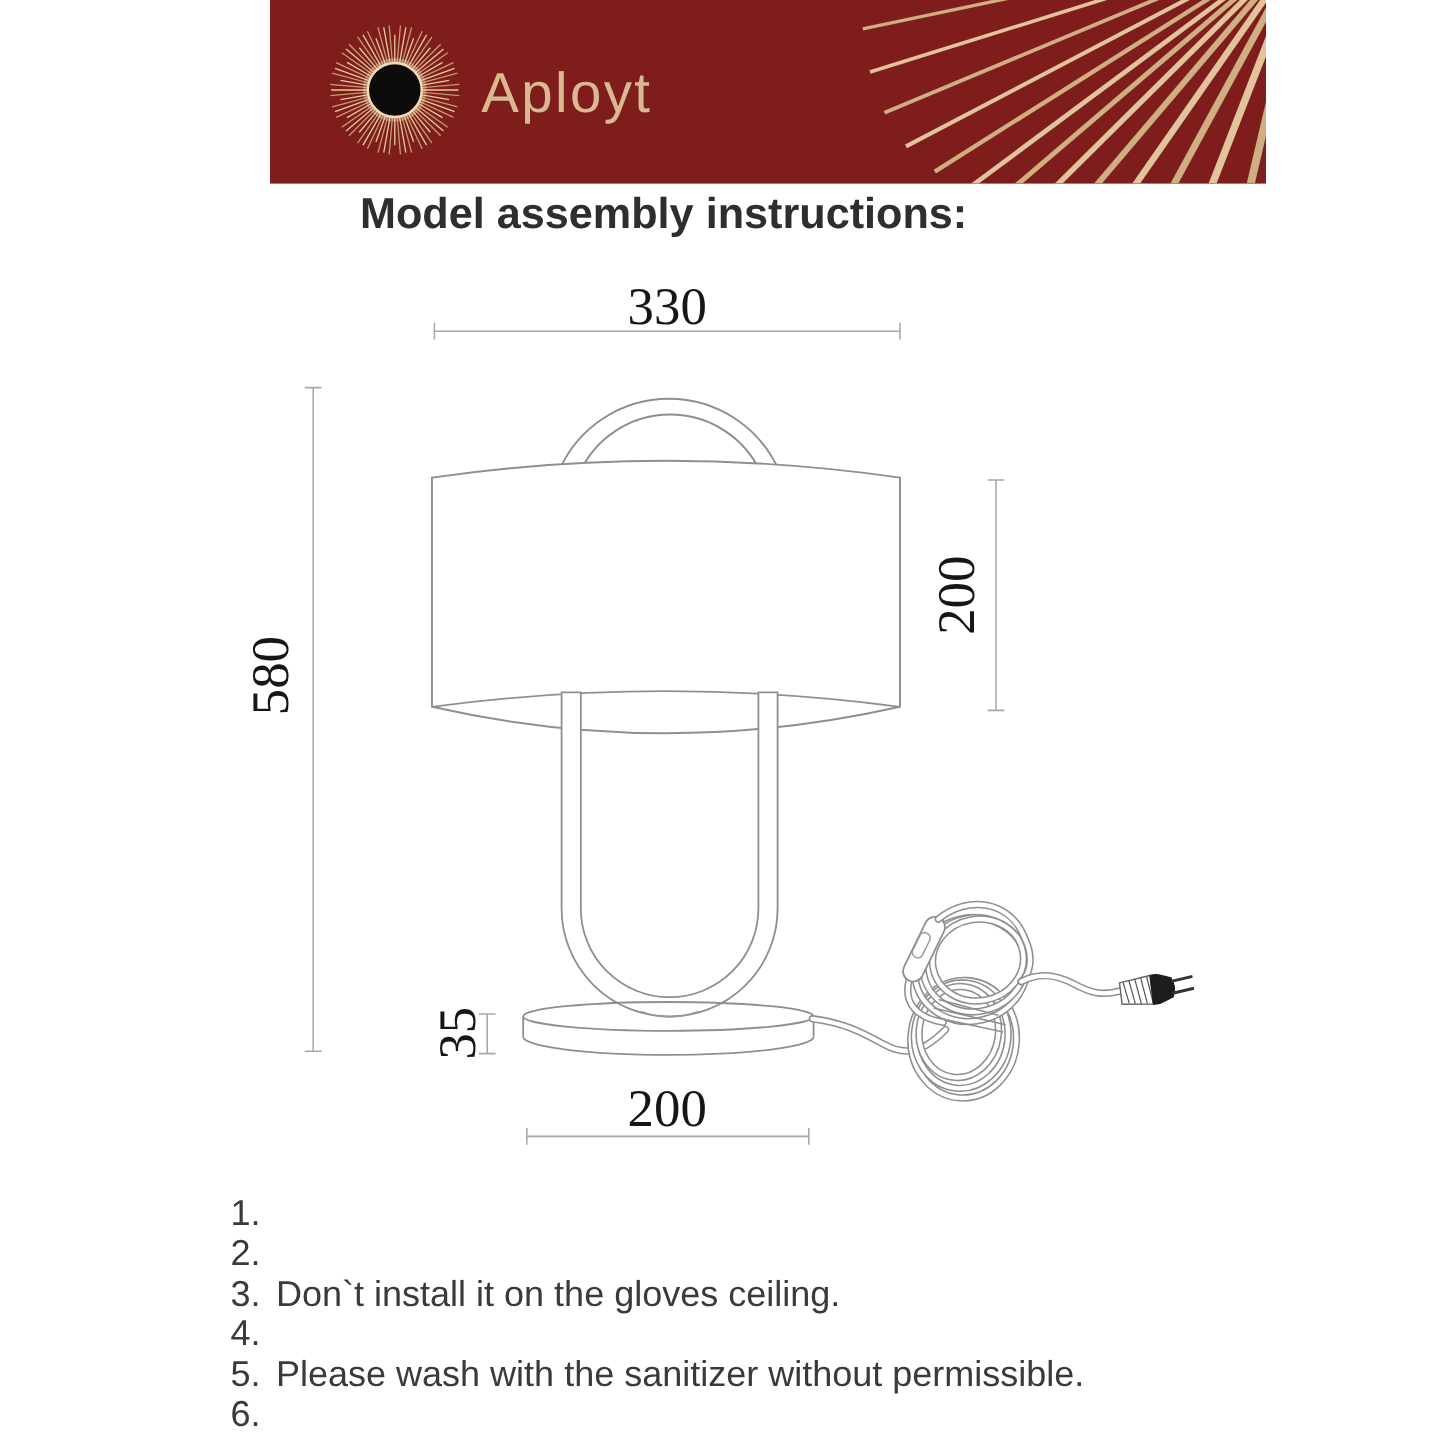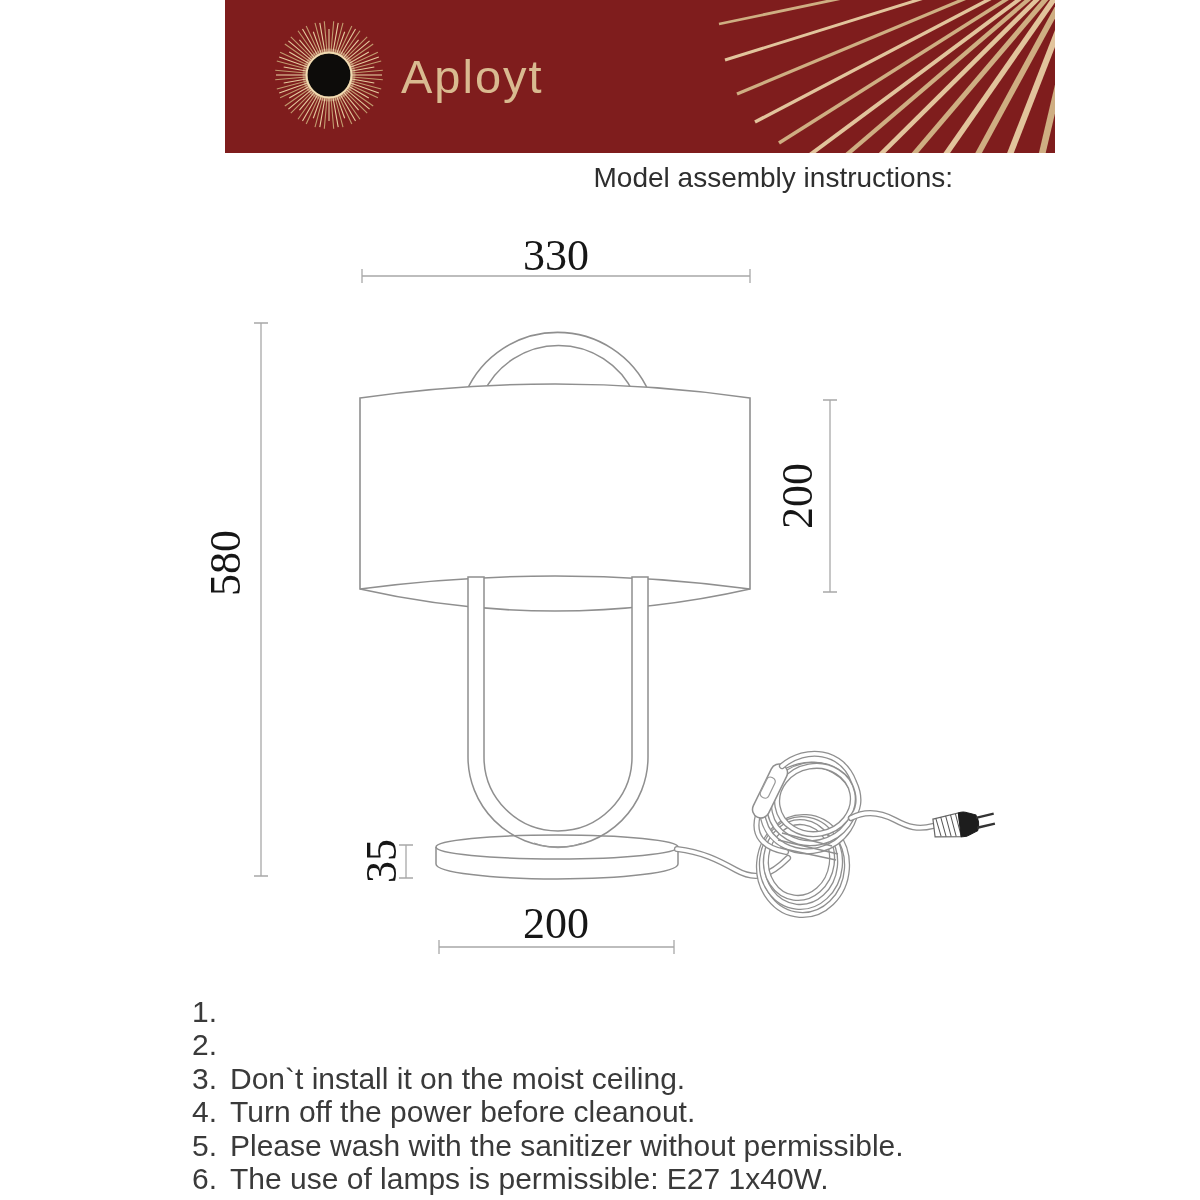--- a/index.html
+++ b/index.html
@@ -5,22 +5,22 @@
   html,body{margin:0;padding:0;}
   body{width:1200px;height:1200px;background:#ffffff;overflow:hidden;position:relative;
        font-family:"Liberation Sans",sans-serif;}
   .sheet{position:absolute;inset:0;}
   
   .banner{position:absolute;left:185px;top:0;width:830px;height:153px;background:#7f1d1d;overflow:hidden;margin-left:40px;}
   .banner svg{position:absolute;left:0;top:0;}
   .brand{position:absolute;left:176px;top:0;height:153px;display:flex;align-items:center;
          font-size:47px;font-weight:300;letter-spacing:2px;color:#d9ba90;}
   
-  .titleblock{position:absolute;left:153px;top:161px;width:800px;text-align:right;
-              color:#2e2e2e;font-size:28px;line-height:34px;font-weight:400;}
+  .titleblock{position:absolute;left:153px;top:161px;width:800px;text-align:center;
+              color:#2e2e2e;font-size:36px;line-height:34px;font-weight:700;}
   
   svg.diagram{position:absolute;left:180px;top:235px;}
   .dimtxt{font-family:"Liberation Serif",serif;font-size:44px;fill:#161616;}
   
   .instructions{position:absolute;left:192px;top:995px;width:850px;color:#3a3a3a;
                 font-size:30px;line-height:33.4px;font-weight:500;}
   .li{display:flex;}
   .li .num{width:38px;flex:0 0 38px;}
 </style>
 </head>
@@ -212,29 +212,27 @@
 
   <div class="instructions">
     <div class="li">
       <span class="num">1.</span>
     </div>
     <div class="li">
       <span class="num">2.</span>
     </div>
     <div class="li">
       <span class="num">3.</span>
-      <span class="txt">Don`t install it on the moist ceiling.</span>
+      <span class="txt">Don`t install it on the gloves ceiling.</span>
     </div>
     <div class="li">
       <span class="num">4.</span>
-      <span class="txt">Turn off the power before cleanout.</span>
     </div>
     <div class="li">
       <span class="num">5.</span>
       <span class="txt">Please wash with the sanitizer without permissible.</span>
     </div>
     <div class="li">
       <span class="num">6.</span>
-      <span class="txt">The use of lamps is permissible: E27 1x40W.</span>
     </div>
   </div>
 
 </div>
 
 </body></html>

